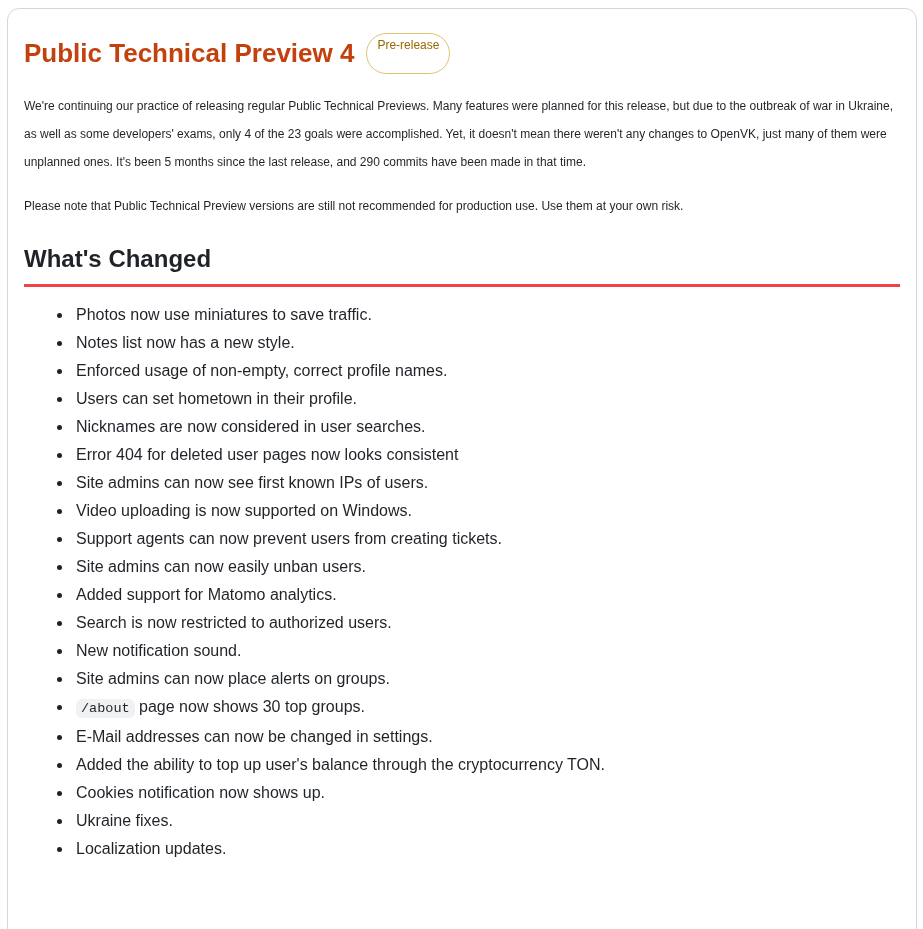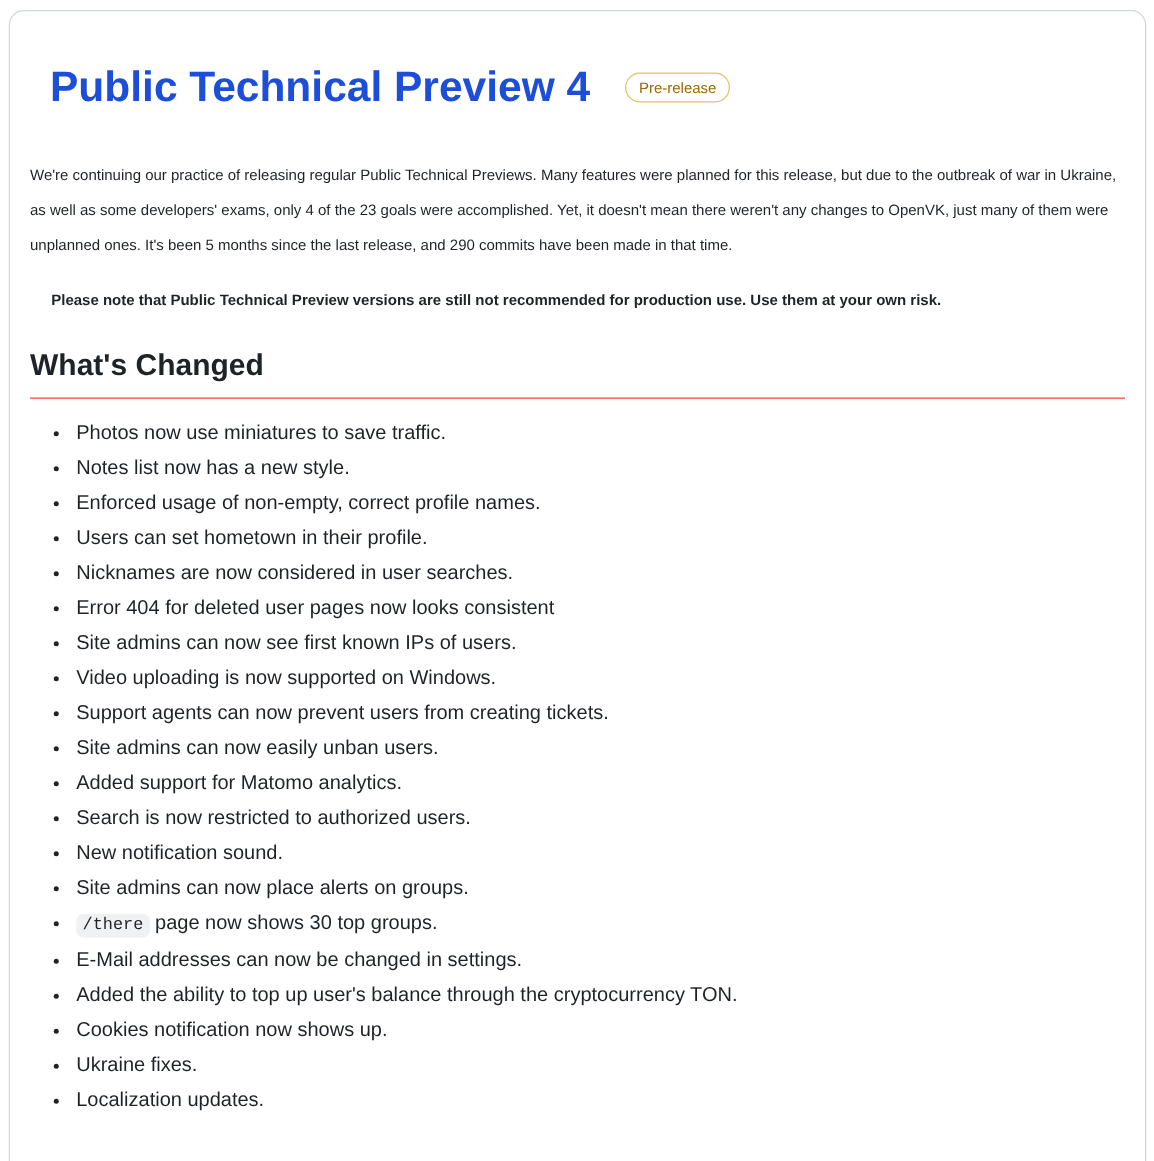--- a/index.html
+++ b/index.html
@@ -23,66 +23,66 @@
     min-height: 940px;
     background: #ffffff;
   }
   .title-row {
     display: flex;
     align-items: center;
     gap: 12px;
     margin: 0 0 18px 0;
   }
   h1.release-title {
-    margin: 16px;
-    font-size: 34px;
+    margin: 0;
+    font-size: 26px;
     font-weight: 700;
     line-height: 1.25;
-    color: #1d4ed8;
+    color: #c2410c;
     letter-spacing: 0;
   }
   .prerelease-badge {
     display: inline-block;
     font-size: 12px;
     font-weight: 500;
     color: #9a6700;
     border: 1px solid rgba(212, 167, 44, 0.7);
     border-radius: 2em;
     padding: 0 10px;
     line-height: 22px;
-    height: 24px;
+    height: 41px;
     white-space: nowrap;
     background: transparent;
   }
   .body-text p {
     margin: 0 0 16px 0;
     font-size: 12px;
     line-height: 28px;
   }
   .body-text p.warning {
-    font-weight: 700;
-    margin-left: 17px;
+    font-weight: 400;
   }
   h2.section-heading {
     margin: 24px 0 16px 0;
     padding-bottom: 10px;
     font-size: 24px;
     font-weight: 700;
     line-height: 1.25;
-    border-bottom: 1px solid #ef4444;
+    border-bottom: 3px solid #ef4444;
   }
   ul.changes-list {
     margin: 0 0 16px 0;
     padding-left: 34px;
     font-size: 16px;
   }
   ul.changes-list li {
     margin-top: 4px;
     line-height: 24px;
     padding-left: 3px;
+    margin-left: 15px;
   }
   code.inline-code {
     font-family: "Liberation Mono", "DejaVu Sans Mono", monospace;
     font-size: 13.5px;
     background: rgba(175, 184, 193, 0.2);
     border-radius: 6px;
     padding: 2px 5px;
   }
   .changelog-line {
     margin: 16px 0 0 0;
@@ -115,21 +115,21 @@
     <li>Nicknames are now considered in user searches.</li>
     <li>Error 404 for deleted user pages now looks consistent</li>
     <li>Site admins can now see first known IPs of users.</li>
     <li>Video uploading is now supported on Windows.</li>
     <li>Support agents can now prevent users from creating tickets.</li>
     <li>Site admins can now easily unban users.</li>
     <li>Added support for Matomo analytics.</li>
     <li>Search is now restricted to authorized users.</li>
     <li>New notification sound.</li>
     <li>Site admins can now place alerts on groups.</li>
-    <li><code class="inline-code">/there</code><span> page now shows 30 top groups.</span></li>
+    <li><code class="inline-code">/about</code><span> page now shows 30 top groups.</span></li>
     <li>E-Mail addresses can now be changed in settings.</li>
     <li>Added the ability to top up user's balance through the cryptocurrency TON.</li>
     <li>Cookies notification now shows up.</li>
     <li>Ukraine fixes.</li>
     <li>Localization updates.</li>
   </ul>
 
   <p class="changelog-line">
     
     

